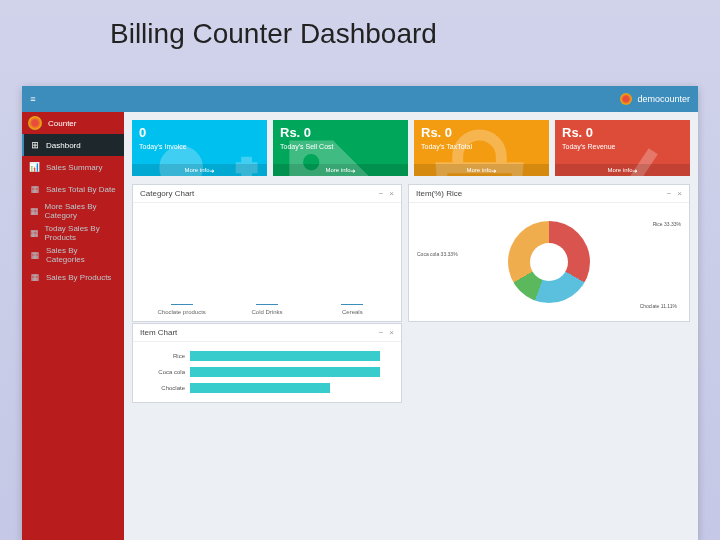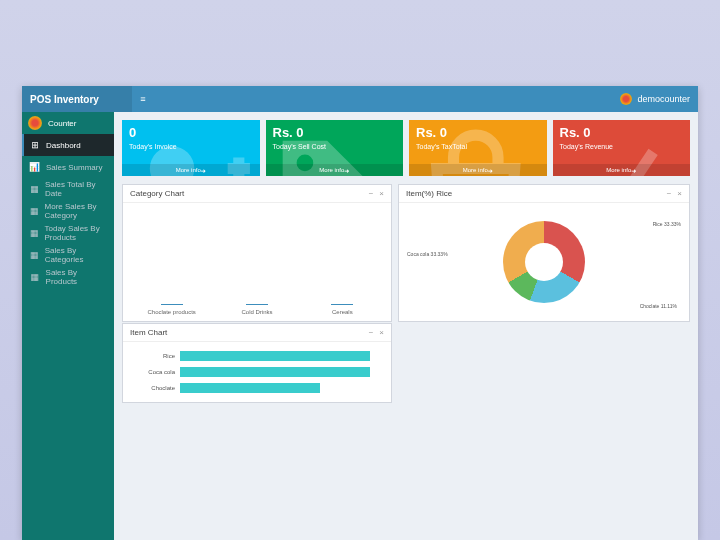--- a/index.html
+++ b/index.html
@@ -6,21 +6,21 @@
 body{background:#c5c8e6;width:720px;height:540px;overflow:hidden}
 .slide{width:720px;height:540px;background:linear-gradient(180deg,#d0d3ea 0%,#c5c8e6 100%);position:relative}
 .title{font-size:28px;color:#222;padding:18px 0 10px 110px;font-weight:400}
 .app{position:absolute;top:86px;left:22px;right:22px;bottom:0;background:#ecf0f5;display:flex;flex-direction:column;box-shadow:0 2px 8px rgba(0,0,0,0.2)}
 .topbar{height:26px;background:#3c8dbc;display:flex;align-items:center;color:#fff;font-size:9px}
 .brand{width:110px;height:26px;background:#367fa9;display:flex;align-items:center;padding-left:8px;font-weight:bold;font-size:10px}
 .burger{width:22px;text-align:center;cursor:pointer}
 .topbar-right{margin-left:auto;display:flex;align-items:center;gap:5px;padding-right:8px}
 .avatar{width:12px;height:12px;border-radius:50%;background:radial-gradient(circle,#e74c3c 30%,#f39c12 60%,#2ecc71)}
 .body{flex:1;display:flex;overflow:hidden}
-.sidebar{width:92px;background:#0f766e;color:#b8c7ce;font-size:8px;display:flex;flex-direction:column}
+.sidebar{width:102px;background:#b91c1c;color:#b8c7ce;font-size:8px;display:flex;flex-direction:column}
 .side-hdr{height:22px;display:flex;align-items:center;gap:6px;padding:0 6px;color:#fff}
 .side-hdr .avatar{width:14px;height:14px}
 .side-item{height:22px;display:flex;align-items:center;gap:6px;padding:0 6px;cursor:pointer;border-left:2px solid transparent}
 .side-item.active{background:#1e282c;border-left-color:#3c8dbc;color:#fff}
 .ico{width:10px;height:10px;display:inline-flex;align-items:center;justify-content:center;font-size:9px}
 .content{flex:1;padding:8px;overflow:hidden}
 .cards{display:flex;gap:6px;margin-bottom:8px}
 .card{flex:1;height:56px;color:#fff;position:relative;overflow:hidden}
 .card-body{padding:5px 7px}
 .card-val{font-size:13px;font-weight:bold}
@@ -46,24 +46,24 @@
 .item-body{padding:6px 8px}
 .hrow{display:flex;align-items:center;height:16px;gap:5px}
 .hrow-lbl{width:44px;font-size:6px;color:#555;text-align:right}
 .hbar{height:10px;background:#39cccc}
 svg{width:100%;height:100%}
 </style>
 </head>
 <body>
 
 <div class="slide">
+  <div class="title">Billing Counter Dashboard</div>
 
   <div class="app">
     <div class="topbar">
-      <div class="brand">POS Inventory</div>
       <div class="burger">≡</div>
       <div class="topbar-right">
         <span class="avatar"></span>
         <span>democounter</span>
       </div>
     </div>
 
     <div class="body">
       <div class="sidebar">
         <div class="side-hdr">

